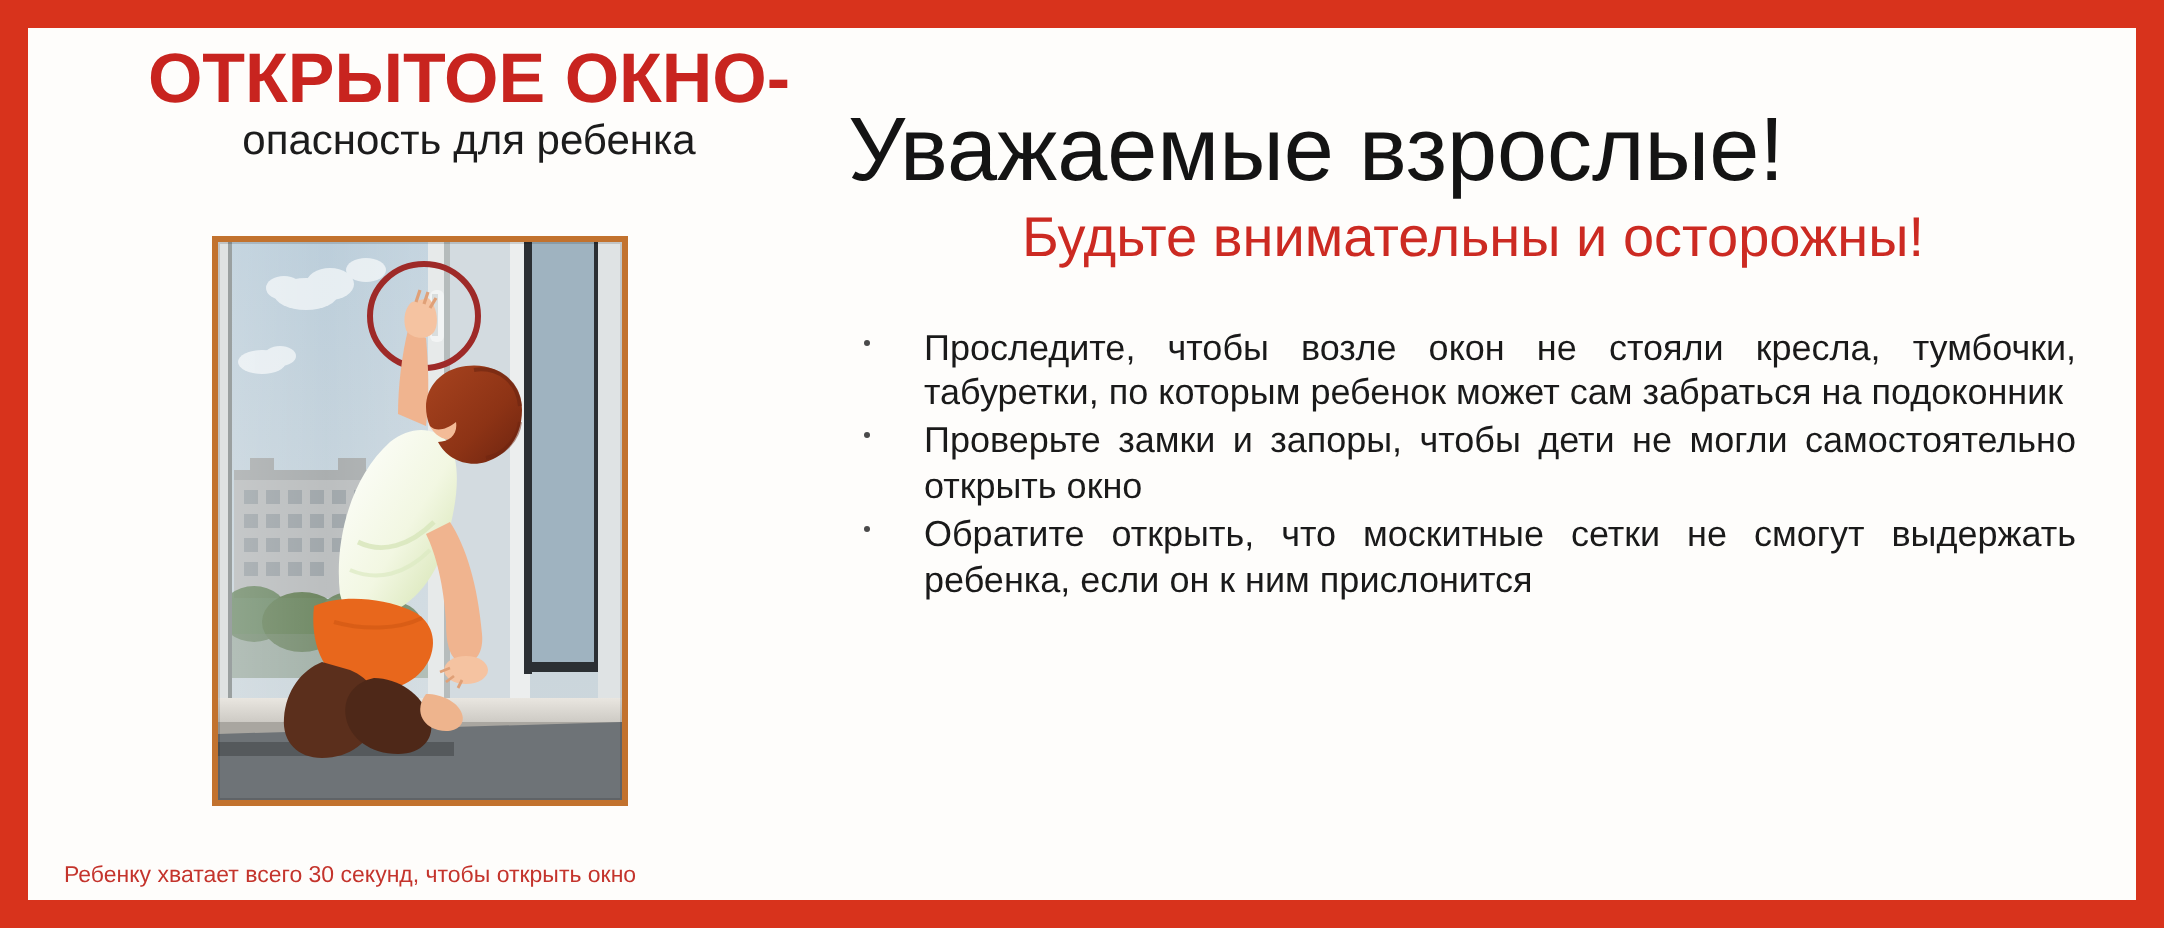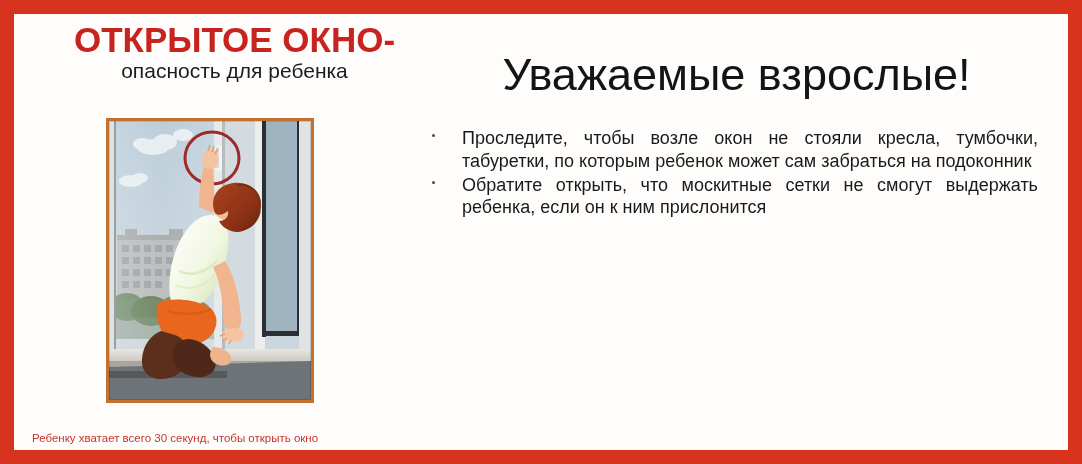--- a/index.html
+++ b/index.html
@@ -94,21 +94,20 @@
     position: absolute;
     left: 410px;
     top: 38px;
     width: 625px;
   }
 
   .head-1 {
     font-size: 45px;
     font-weight: normal;
     color: #141414;
-    text-align: center;
     line-height: 1.04;
     white-space: nowrap;
     margin: 0;
   }
 
   .head-2 {
     font-size: 28px;
     font-weight: normal;
     color: #cc2a22;
     text-align: center;
@@ -311,27 +310,32 @@
         </g>
 
         <rect x="0" y="0" width="202" height="279" fill="none" stroke="#00000022" stroke-width="2"></rect>
       </svg>
     </div>
 
     <div class="photo-caption">Ребенку хватает всего 30 секунд, чтобы открыть окно</div>
 
     <div class="right-col">
       <div class="head-1">Уважаемые взрослые!</div>
+      <div class="head-2">Будьте внимательны и осторожны!</div>
 
       <ul class="bullet-list">
         <li class="bullet-item">
           <span class="bullet-dot"></span>
           <span class="txt">Проследите, чтобы возле окон не стояли кресла, тумбочки, табуретки, по которым ребенок может сам забраться на подоконник</span>
         </li>
         <li class="bullet-item">
           <span class="bullet-dot"></span>
+          <span class="txt">Проверьте замки и запоры, чтобы дети не могли самостоятельно открыть окно</span>
+        </li>
+        <li class="bullet-item">
+          <span class="bullet-dot"></span>
           <span class="txt">Обратите открыть, что москитные сетки не смогут выдержать ребенка, если он к ним прислонится</span>
         </li>
       </ul>
     </div>
 
   </div>
 </div>
 
 </body></html>

